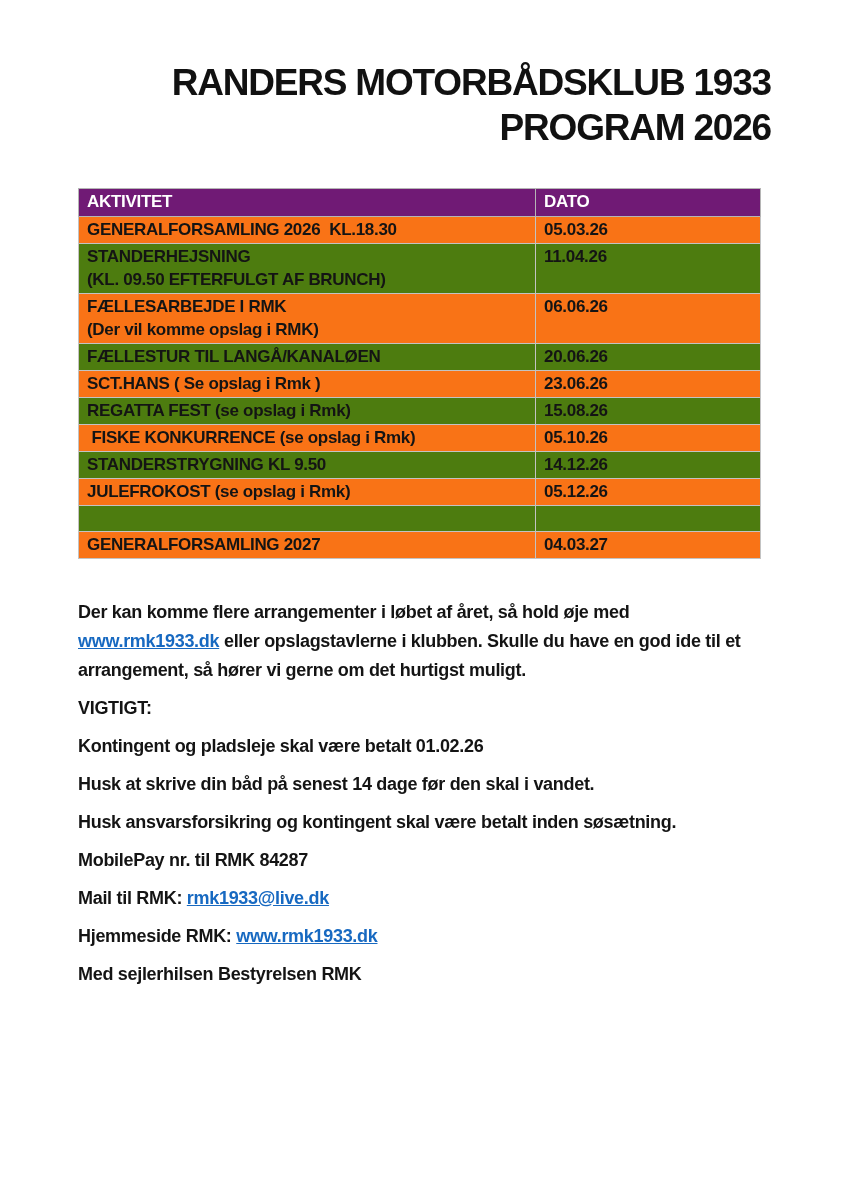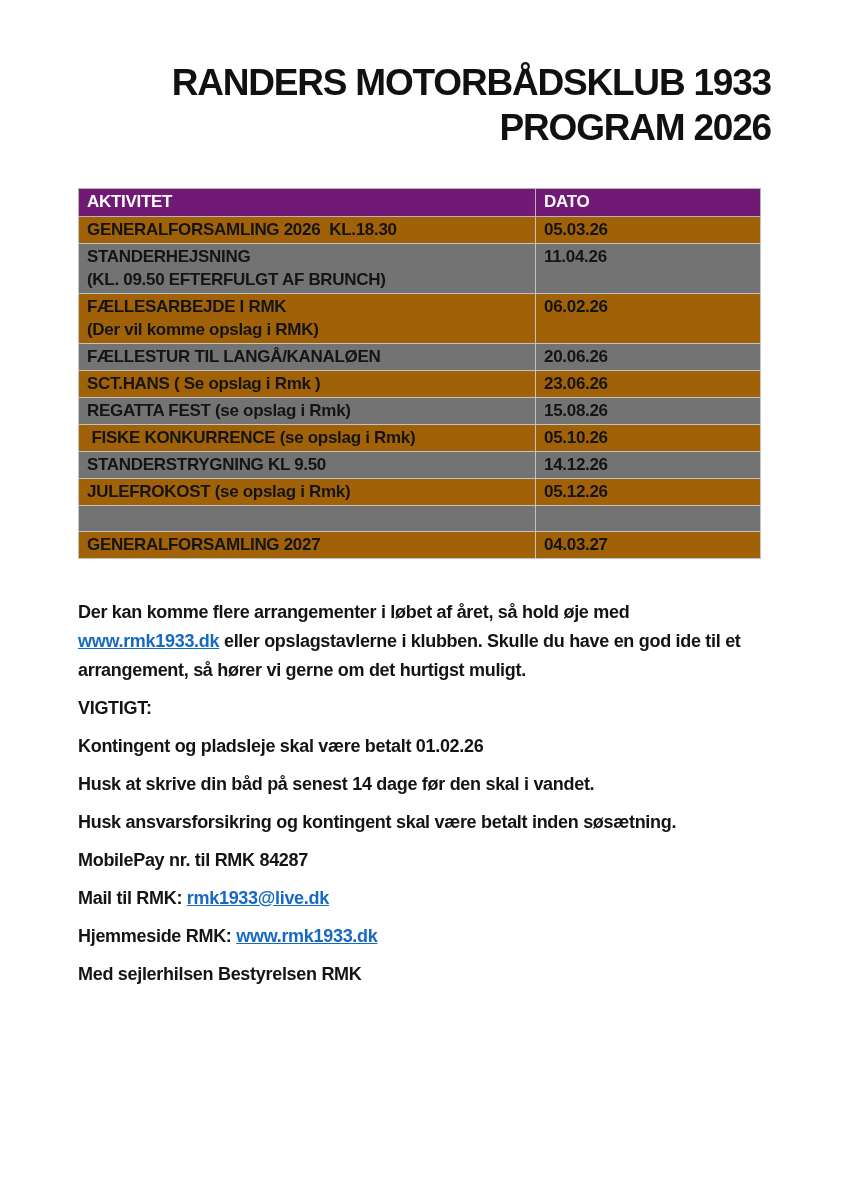--- a/index.html
+++ b/index.html
@@ -52,22 +52,22 @@
   table.activities col.c-activity { width: 457px; }
   table.activities col.c-date     { width: 225px; }
   table.activities thead th {
     background: #701a75;
     border-color: #b5b5b5;
     color: #ffffff;
     height: 24px;
   }
   table.activities td { height: 22px; color: #141414; }
   table.activities tr.alt td { background: #ebebeb; }
-  table.activities tr td { background: #737373; }
-  table.activities tr.alt td { background: #a16207; }
+  table.activities tr td { background: #4d7c0f; }
+  table.activities tr.alt td { background: #f97316; }
   
   .content { margin-top: 39px; width: 684px; }
   .content p {
     margin: 0 0 9px 0;
     font-size: 18px;
     line-height: 29px;
     font-weight: 700;
     letter-spacing: -0.3px;
     color: #141414;
   }
@@ -102,21 +102,21 @@
         <tr class="alt">
           <td><div>GENERALFORSAMLING 2026  KL.18.30</div></td>
           <td>05.03.26</td>
         </tr>
         <tr>
           <td><div>STANDERHEJSNING</div><div>(KL. 09.50 EFTERFULGT AF BRUNCH)</div></td>
           <td>11.04.26</td>
         </tr>
         <tr class="alt">
           <td><div>FÆLLESARBEJDE I RMK</div><div>(Der vil komme opslag i RMK)</div></td>
-          <td>06.02.26</td>
+          <td>06.06.26</td>
         </tr>
         <tr>
           <td><div>FÆLLESTUR TIL LANGÅ/KANALØEN</div></td>
           <td>20.06.26</td>
         </tr>
         <tr class="alt">
           <td><div>SCT.HANS ( Se opslag i Rmk )</div></td>
           <td>23.06.26</td>
         </tr>
         <tr>

